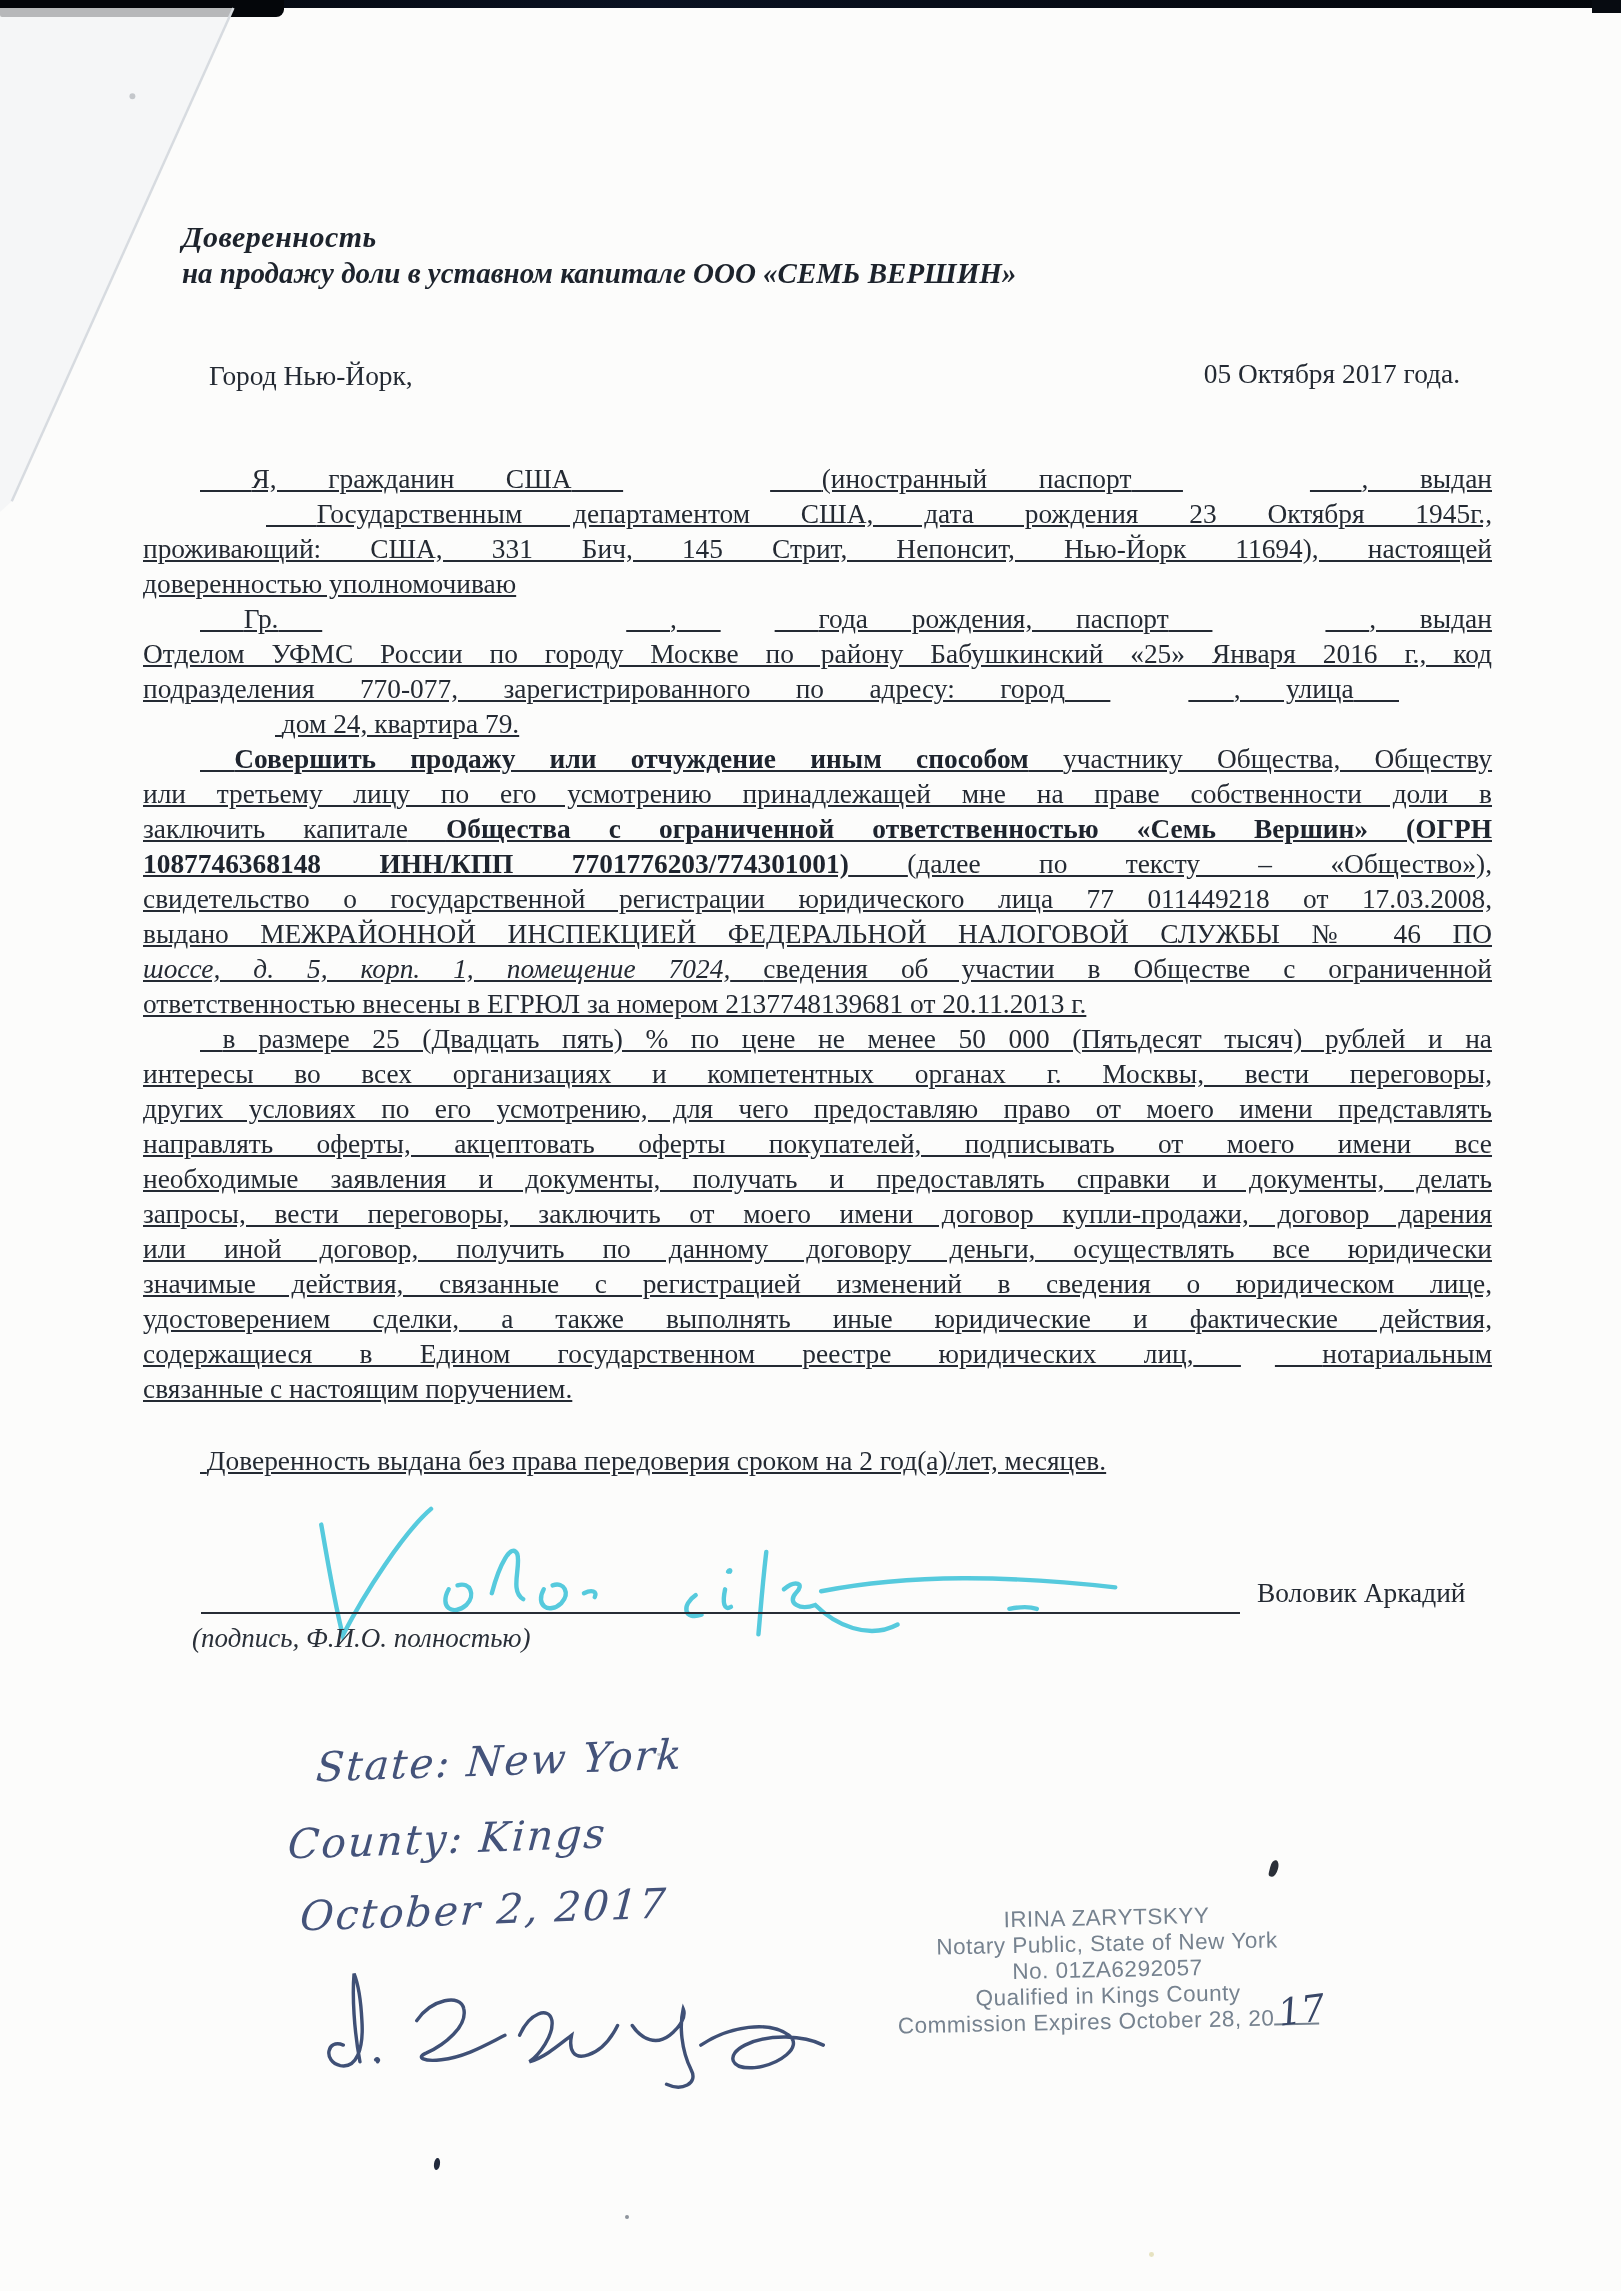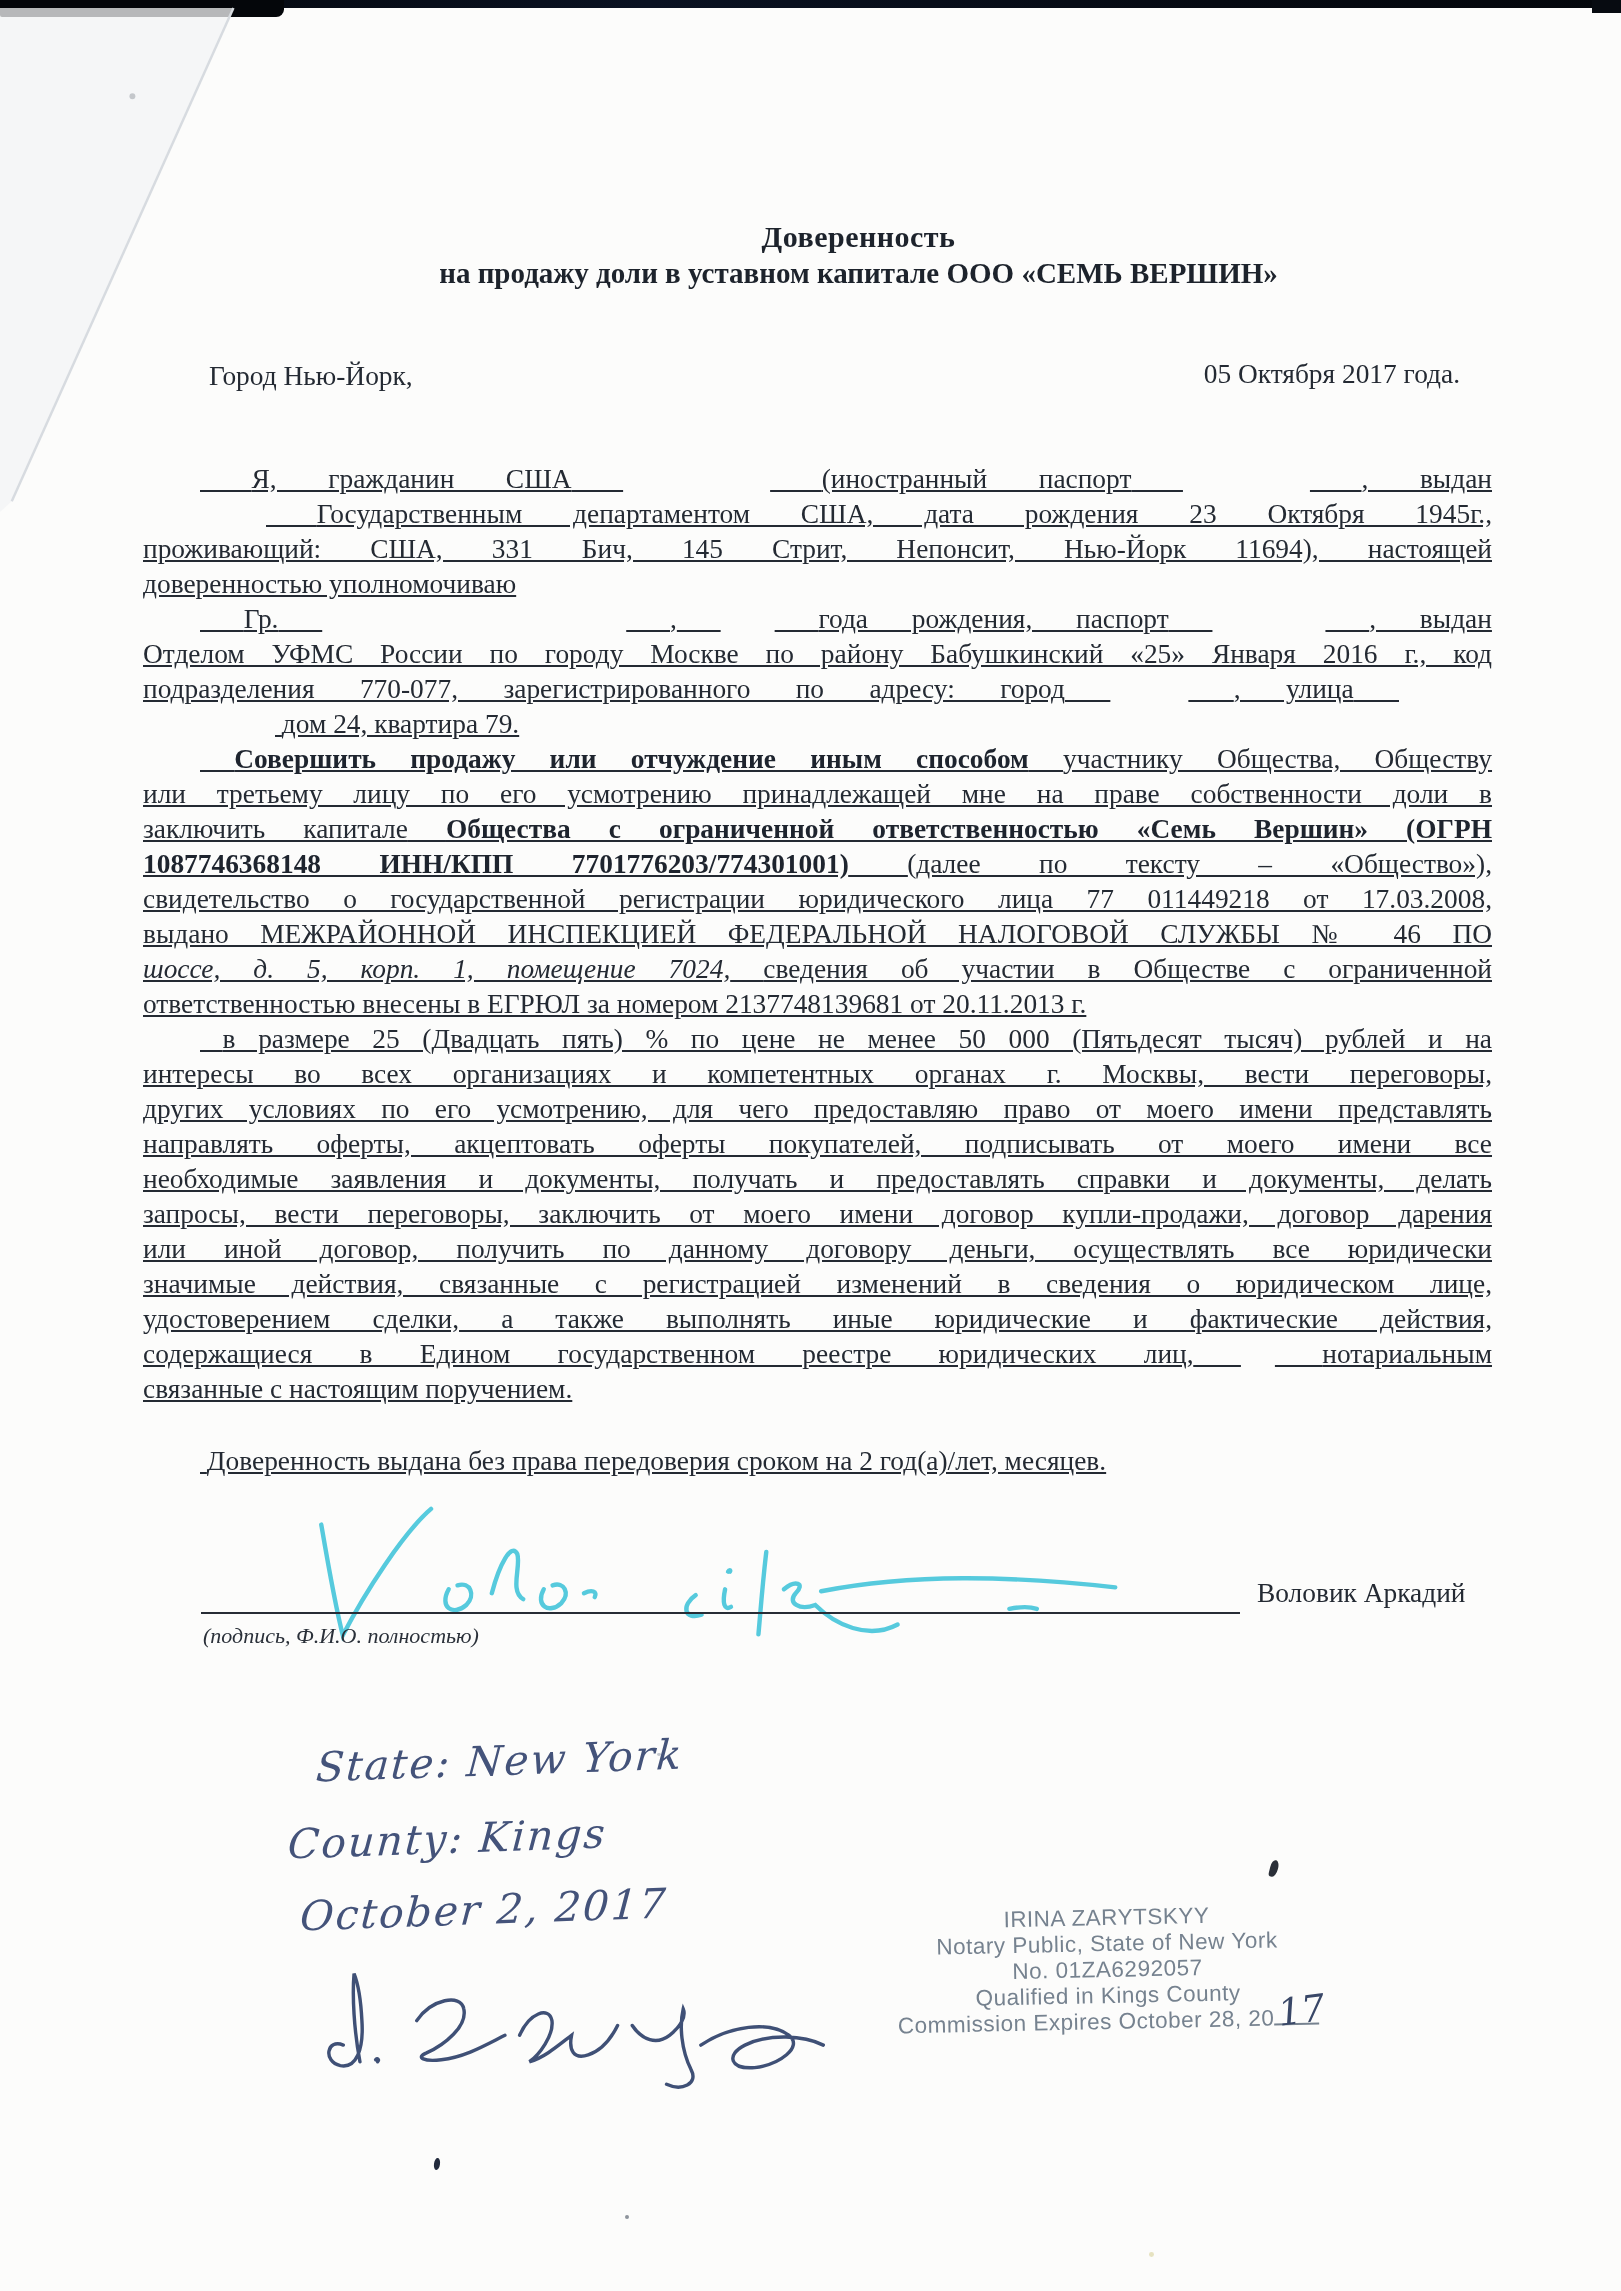--- a/index.html
+++ b/index.html
@@ -5,38 +5,38 @@
   html,body{margin:0;padding:0;background:#e8e8e8;}
   #page{position:relative;width:1621px;height:2292px;background:#fcfcfb;overflow:hidden;
         font-family:"Liberation Serif",serif;color:#242a33;}
   
   #top-edge{position:absolute;left:0;top:0;width:100%;height:7.8px;
             background:linear-gradient(90deg,#04060a 0%,#0a1222 40%,#060a12 75%,#04070c 100%);}
   #top-edge-left{position:absolute;left:0;top:0;width:284px;height:16.7px;background:#04060a;border-radius:0 0 7.8px 2px;}
   #top-edge-right{position:absolute;right:0;top:0;width:29px;height:12.7px;background:#070b11;}
   #fold-svg{position:absolute;left:0;top:5.9px;}
   
-  .title-wrap{position:absolute;left:182px;width:1353px;text-align:center;font-weight:bold;color:#1d232c;}
+  .title-wrap{position:absolute;left:182px;width:1353px;text-align:left;font-weight:bold;color:#1d232c;font-style:italic;}
   #title1{top:220px;font-size:30px;letter-spacing:0.5px;}
   #title2{top:257px;font-size:29px;}
   
   #place{position:absolute;left:209px;top:361px;font-size:27.4px;}
   #date{position:absolute;right:161px;top:359px;font-size:27.4px;}
   
   #body-text{position:absolute;left:143px;top:462px;width:1349px;font-size:27.4px;}
   .para .line{height:35px;line-height:35px;text-align:justify;text-align-last:justify;white-space:nowrap;text-decoration:underline;}
   .para .line.nj{text-align-last:left;}
   .para .line .gap{display:inline-block;height:2.9px;}
   .para .line .b{font-weight:bold;color:#1e242e;}
   .para .line .i{font-style:italic;}
   #term-para{margin-top:37px;}
   
   #sig-line{position:absolute;left:201px;top:1612px;width:1039px;border-top:2.9px solid #272c35;}
   #sig-name{position:absolute;left:1257px;top:1578px;font-size:27.4px;}
-  #sig-caption{position:absolute;left:203px;top:1623px;font-size:22px;font-style:italic;color:#2a3039;}
+  #sig-caption{position:absolute;left:192px;top:1623px;font-size:27px;font-style:italic;color:#2a3039;}
   #sig-scribble{position:absolute;left:235px;top:1495px;}
   
   .hand{position:absolute;font-family:"DejaVu Serif",serif;font-style:italic;color:#44537a;
         letter-spacing:2px;transform:rotate(-2deg) skewX(-6deg);}
   #hw-state{left:316px;top:1737px;font-size:41px;}
   #hw-county{left:288px;top:1815px;font-size:41px;}
   #hw-date{left:300px;top:1886px;font-size:41px;}
   #notary-scribble{position:absolute;left:309px;top:1952px;}
   
   #stamp{position:absolute;left:877px;top:1905px;width:461px;text-align:center;

